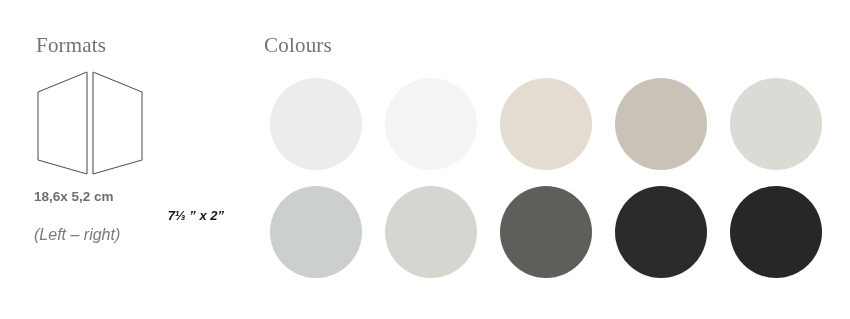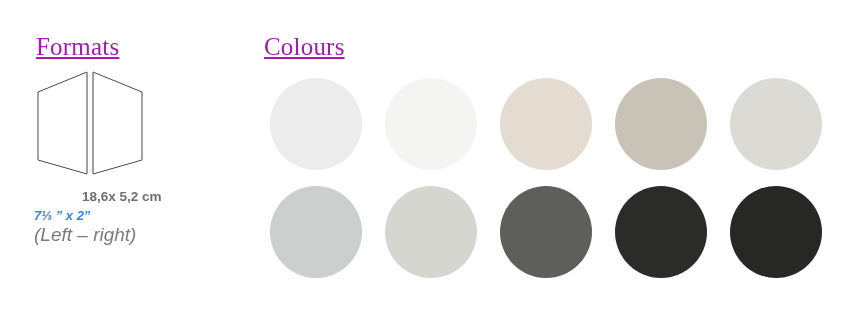--- a/index.html
+++ b/index.html
@@ -17,26 +17,25 @@
 
   .panel {
     position: absolute;
     inset: 0;
   }
 
   
   .section-title {
     position: absolute;
     font-family: "Liberation Serif", serif;
-    font-size: 25px;
+    font-size: 21px;
     font-weight: 400;
-    color: #a21caf;
+    color: #737373;
     letter-spacing: 0.2px;
     white-space: nowrap;
-    text-decoration: underline;
   }
   #formats-title { left: 36px; top: 33px; }
   #colours-title { left: 264px; top: 33px; }
 
   
   .formats-section {
     position: absolute;
     left: 30px;
     top: 70px;
     width: 200px;
@@ -60,34 +59,34 @@
     top: 118px;
     width: 190px;
   }
   .caption-size {
     font-family: "Liberation Sans", sans-serif;
     font-size: 13.5px;
     font-weight: bold;
     color: #6e6e6e;
     line-height: 18px;
     white-space: nowrap;
-    margin-left: 48px;
   }
   .caption-inches {
     font-family: "Liberation Sans", sans-serif;
     font-size: 13px;
     font-style: italic;
     font-weight: bold;
-    color: #3b82f6;
+    color: #0f172a;
     line-height: 19px;
     white-space: nowrap;
+    text-align: right;
   }
   .caption-note {
     font-family: "Liberation Sans", sans-serif;
-    font-size: 19px;
+    font-size: 16px;
     font-style: italic;
     color: #7a7a7a;
     line-height: 19px;
     white-space: nowrap;
   }
 
   
   .colours-section {
     position: absolute;
     left: 270px;

